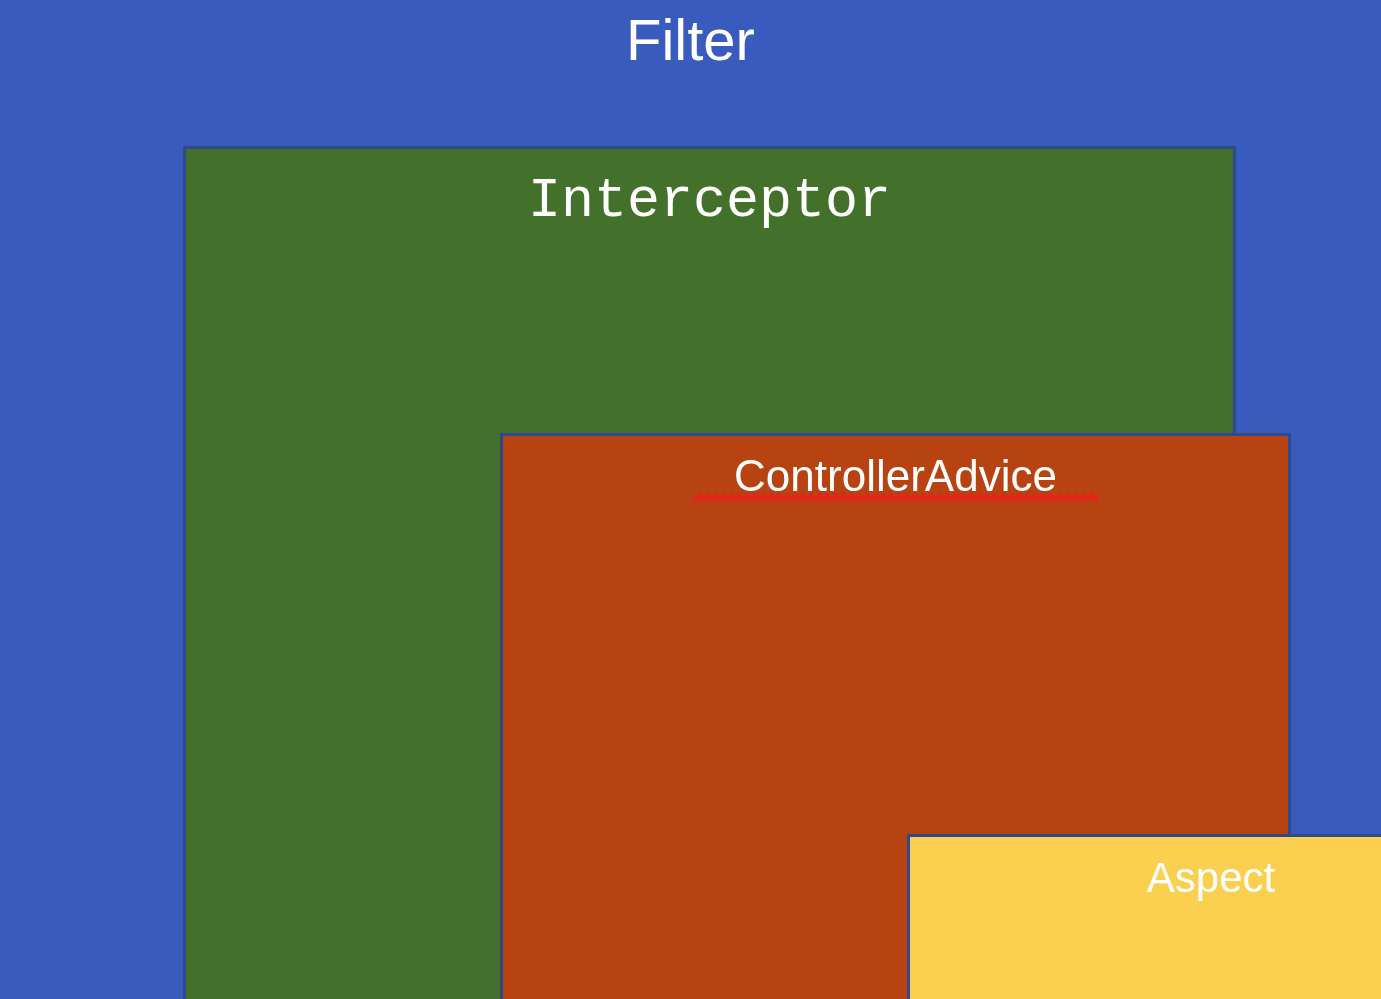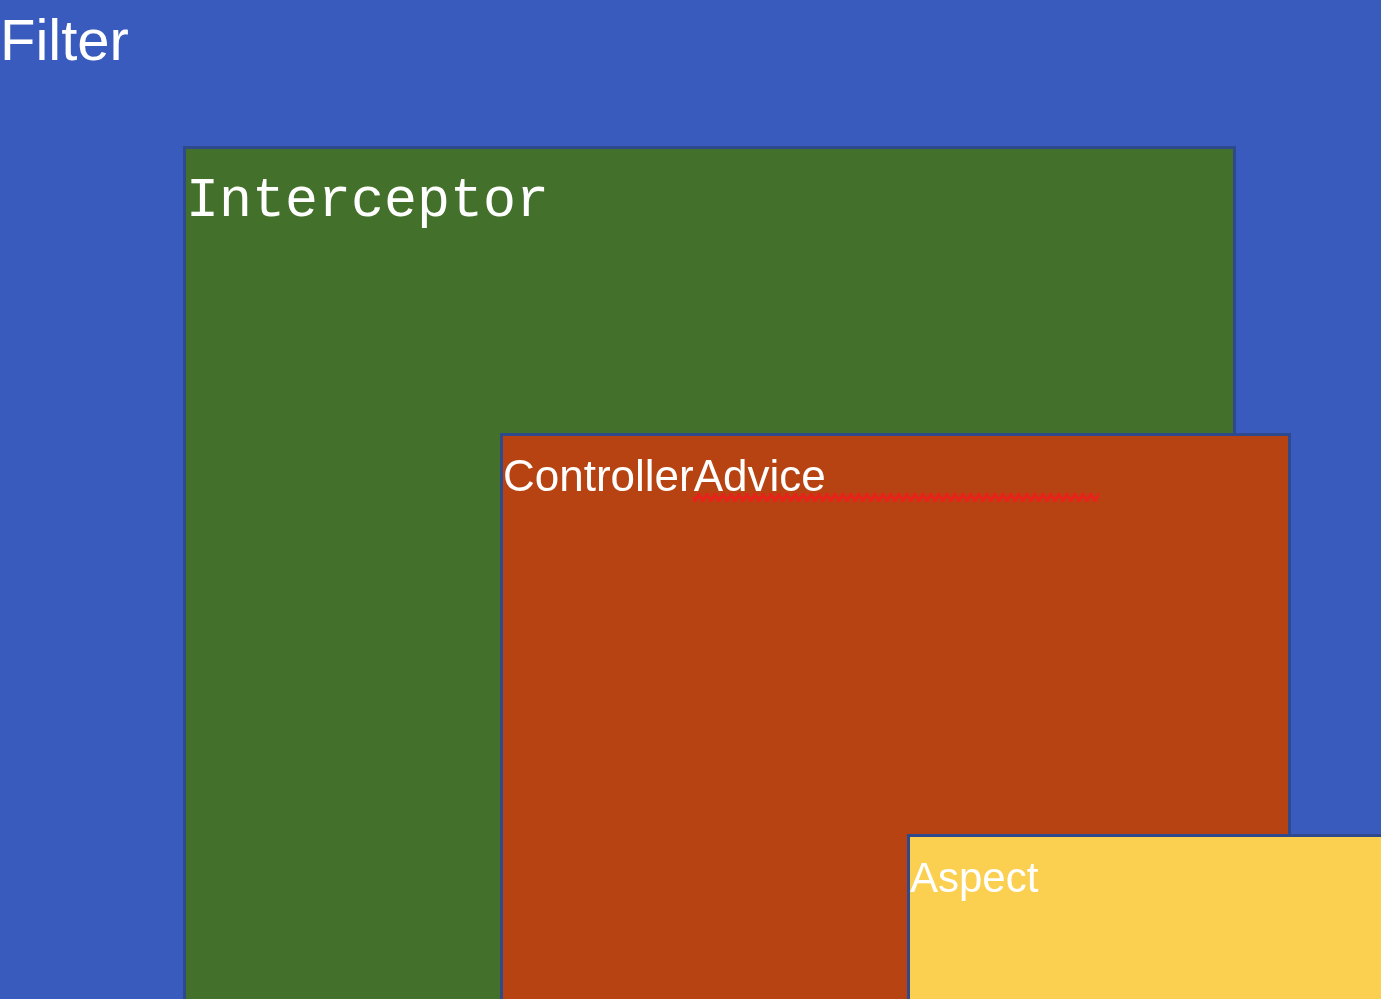--- a/index.html
+++ b/index.html
@@ -63,21 +63,21 @@
     background: #fbd050;
     border: 3px solid #2f4a8c;
     box-sizing: border-box;
   }
 
   
   .layer-label {
     position: absolute;
     left: 0;
     right: 0;
-    text-align: left;
+    text-align: center;
     color: #ffffff;
     font-weight: 400;
     line-height: 1.05;
     white-space: nowrap;
     user-select: none;
   }
 
   .label-filter       { top: 10px;  font-size: 58px; }
   .label-interceptor  { top: 24px;  font-size: 55px; font-family: Liberation Mono, monospace; }
   .label-advice       { top: 17px;  font-size: 44px; }

